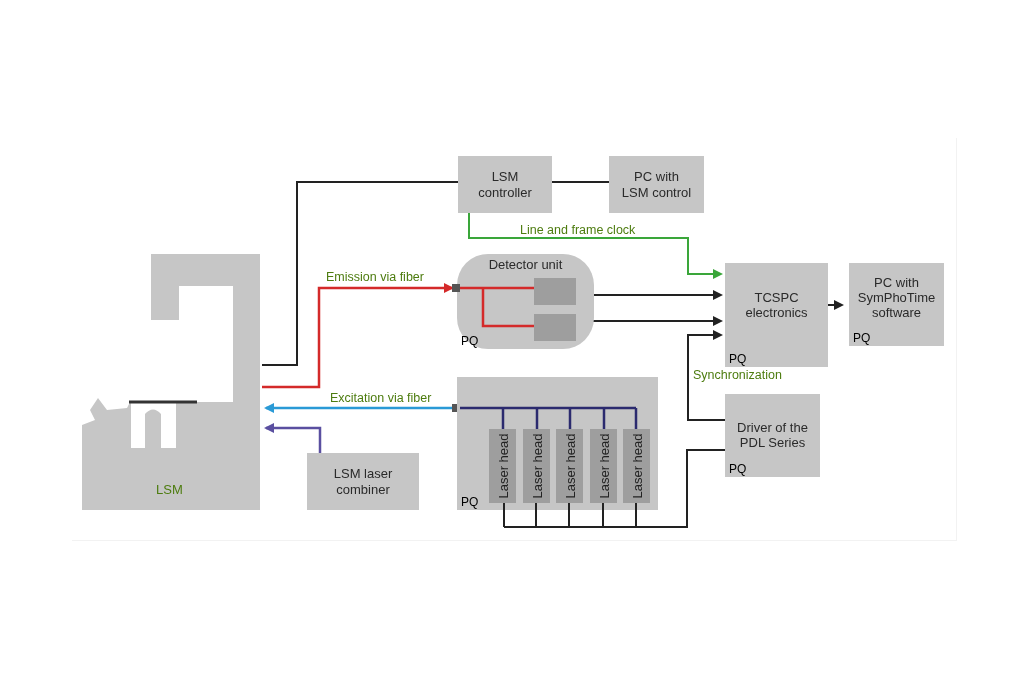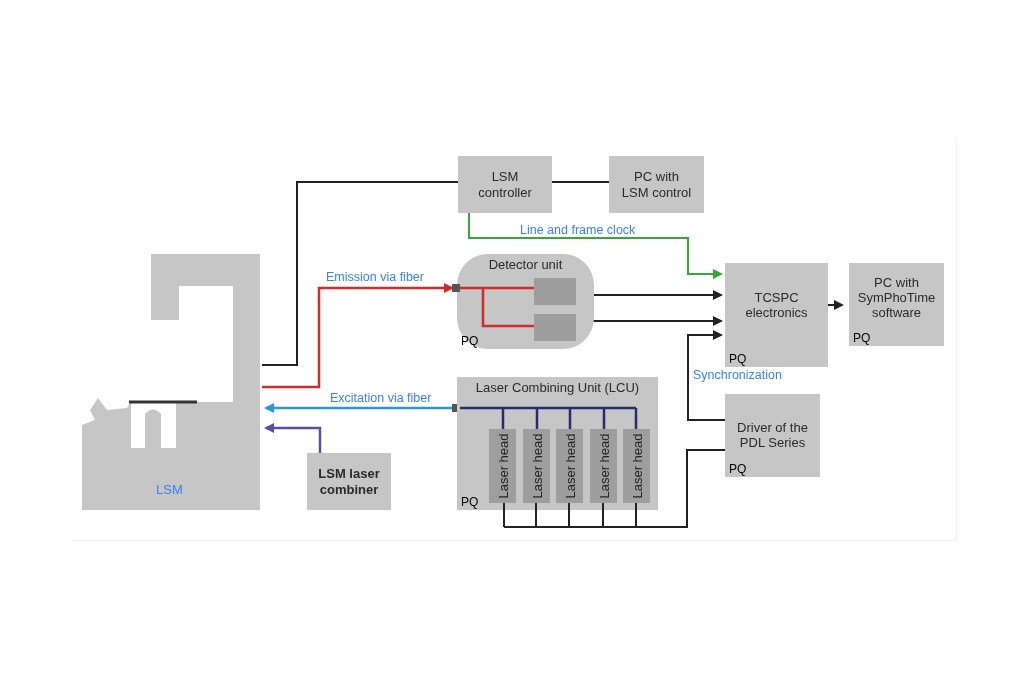--- a/index.html
+++ b/index.html
@@ -8,21 +8,21 @@
     #diagram { position: absolute; left: 0; top: 0; width: 1024px; height: 683px; }
     .frame { position: absolute; left: 72px; top: 138px; width: 884px; height: 402px;
              border: 1px solid #f2f2f2; border-left: none; border-top: none; }
     .box { position: absolute; background: #c6c6c6; color: #2a2a2a; }
     .box .lbl { position: absolute; left: 0; right: 0; text-align: center; font-size: 13px; line-height: 16px; }
     .box .pq { position: absolute; left: 4px; bottom: 1px; font-size: 12px; color: #000000; }
     .inner { position: absolute; background: #9e9e9e; }
     .lhead { position: absolute; background: #9e9e9e; width: 27px; height: 74px; }
     .lhead span { position: absolute; left: 50%; top: 50%; transform: translate(-50%,-50%) rotate(-90deg);
                   white-space: nowrap; font-size: 13px; color: #222; }
-    .caption { position: absolute; font-size: 12.5px; color: #3b82f6; white-space: nowrap; }
+    .caption { position: absolute; font-size: 12.5px; color: #4d7c0f; white-space: nowrap; }
   </style>
 </head>
 <body>
 
 <div class="frame"></div>
 
 <svg id="diagram" viewBox="0 0 1024 683">
   <defs>
     <marker id="arrK" markerWidth="10" markerHeight="10" refX="8" refY="5" orient="auto" markerUnits="userSpaceOnUse">
       <path d="M0,0 L10,5 L0,10 z" fill="#222"></path>
@@ -84,21 +84,20 @@
 </div>
 
 <svg style="position:absolute;left:0;top:0;width:1024px;height:683px;pointer-events:none;">
   <rect x="452" y="284" width="8" height="8" fill="#555"></rect>
   <polyline points="460,288 534,288" fill="none" stroke="#d42a2a" stroke-width="2.5"></polyline>
   <polyline points="483,288 483,326 534,326" fill="none" stroke="#d42a2a" stroke-width="2.5"></polyline>
   <rect x="452" y="404" width="8" height="8" fill="#555"></rect>
 </svg>
 
 <div class="box" style="left:457px;top:377px;width:201px;height:133px;">
-  <div class="lbl" style="top:3px;">Laser Combining Unit (LCU)</div>
   <div class="lhead" style="left:32px;top:52px;">
       <span>Laser head</span>
     </div>
   <div class="lhead" style="left:66px;top:52px;">
       <span>Laser head</span>
     </div>
   <div class="lhead" style="left:99px;top:52px;">
       <span>Laser head</span>
     </div>
   <div class="lhead" style="left:133px;top:52px;">
@@ -136,21 +135,21 @@
   <div class="lbl" style="top:42px;">software</div>
   <div class="pq">PQ</div>
 </div>
 
 <div class="box" style="left:725px;top:394px;width:95px;height:83px;">
   <div class="lbl" style="top:26px;">Driver of the</div>
   <div class="lbl" style="top:41px;">PDL Series</div>
   <div class="pq">PQ</div>
 </div>
 
-<div class="box" style="left:307px;top:453px;width:84px;height:57px;font-weight:bold;">
+<div class="box" style="left:307px;top:453px;width:112px;height:57px;">
   <div class="lbl" style="top:13px;">LSM laser</div>
   <div class="lbl" style="top:29px;">combiner</div>
 </div>
 
 <div class="caption" style="left:156px;top:482px;font-size:13px;">LSM</div>
 
 <div class="caption" style="left:326px;top:270px;">Emission via fiber</div>
 <div class="caption" style="left:330px;top:391px;">Excitation via fiber</div>
 <div class="caption" style="left:520px;top:223px;">Line and frame clock</div>
 <div class="caption" style="left:693px;top:368px;">Synchronization</div>

